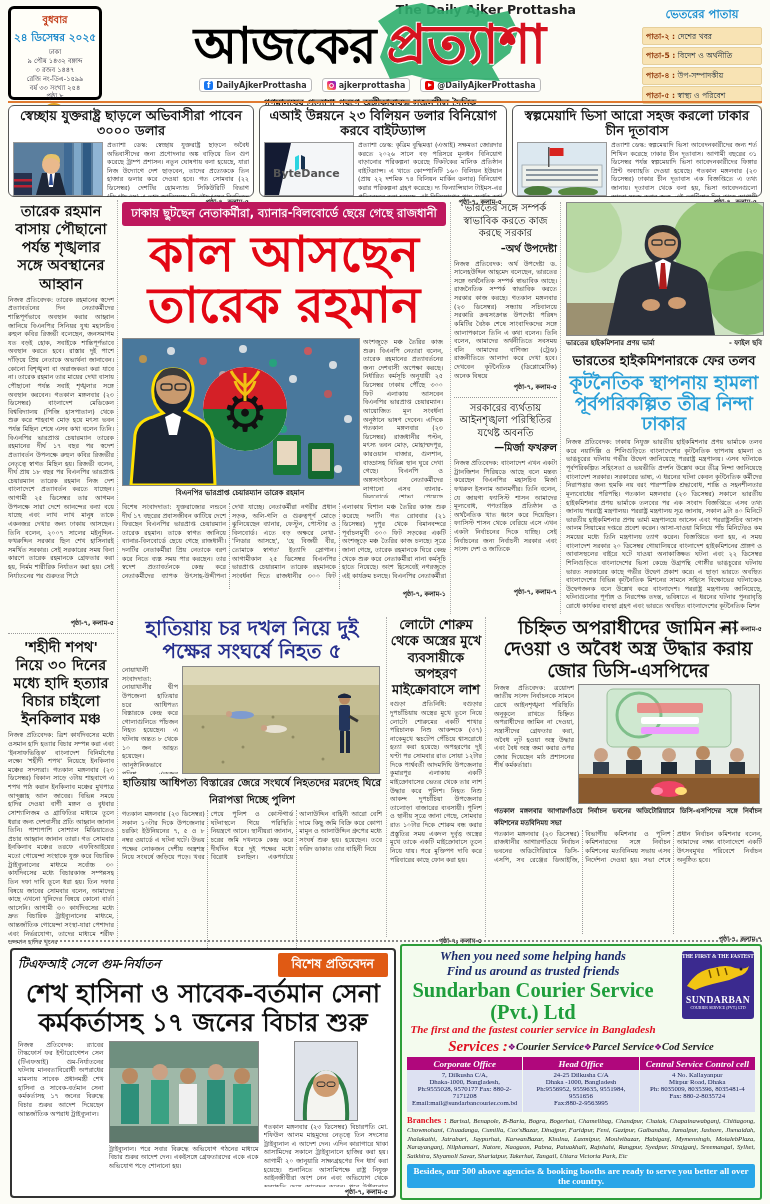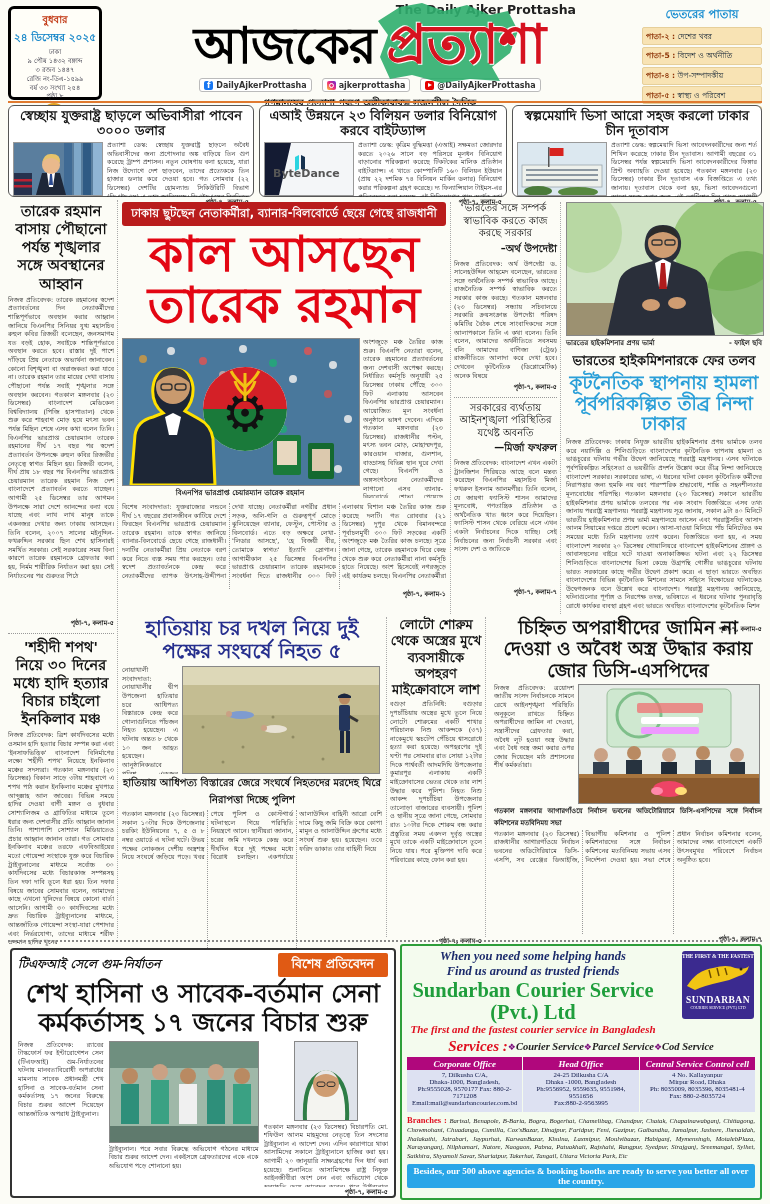--- a/index.html
+++ b/index.html
@@ -50,21 +50,21 @@
   .ts-img{float:left;width:88px;height:52px;margin:1px 4px 1px 0;border:1px solid #999;overflow:hidden;position:relative;}
   .tiny{font-size:6.35px;line-height:1.36;text-align:justify;color:#151515;}
   .jump{font-weight:bold;text-align:right;font-size:6.4px;color:#111;}
   .ts-body{height:56px;overflow:hidden;}
   
   .left-col{left:8px;top:200px;width:110px;height:738px;border-right:1px dotted #aaa;padding-right:3px;}
   .lc-h{font-size:14.5px;font-weight:bold;text-align:center;line-height:1.25;margin:2px 0 3px;}
   .lc-body{height:322px;overflow:hidden;}
   .lc-body2{height:258px;overflow:hidden;}
   .lead{left:122px;top:202px;width:324px;height:412px;}
-  .kicker-strip{background:#b91c1c;color:#fff;font-weight:bold;font-size:11.5px;text-align:center;
+  .kicker-strip{background:#be185d;color:#fff;font-weight:bold;font-size:11.5px;text-align:center;
                 border-radius:3px;padding:2.5px 2px;white-space:nowrap;overflow:hidden;}
   .lead-h{color:#e30613;font-weight:bold;font-size:49px;text-align:center;line-height:1.04;margin-top:4px;}
   .lead-row{display:flex;margin-top:6px;gap:5px;}
   .lead-photo-wrap{width:236px;}
   .lead-photo{width:236px;height:146px;border:1px solid #888;position:relative;overflow:hidden;}
   .lead-cap{font-size:7.2px;font-weight:bold;text-align:center;margin-top:1px;}
   .lead-side{width:80px;height:160px;overflow:hidden;}
   .lead-body{margin-top:4px;height:86px;overflow:hidden;column-count:3;column-gap:6px;column-rule:1px dotted #999;}
   .mid-col{left:450px;top:202px;width:111px;height:412px;border-left:1px dotted #aaa;border-right:1px dotted #aaa;
            padding:0 3px;}

